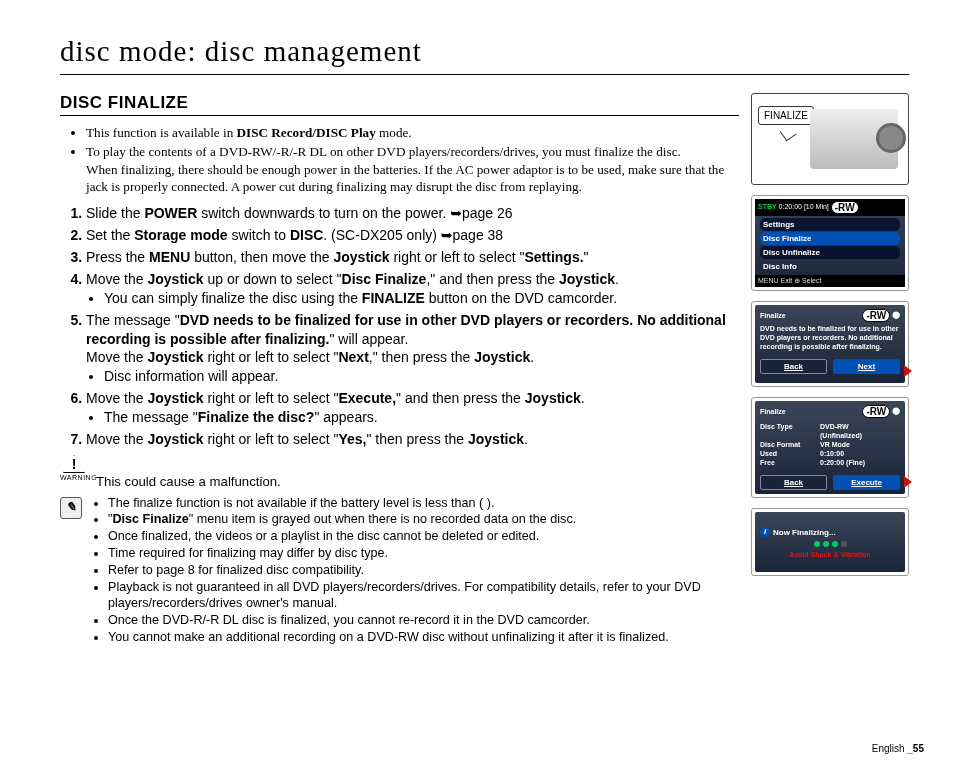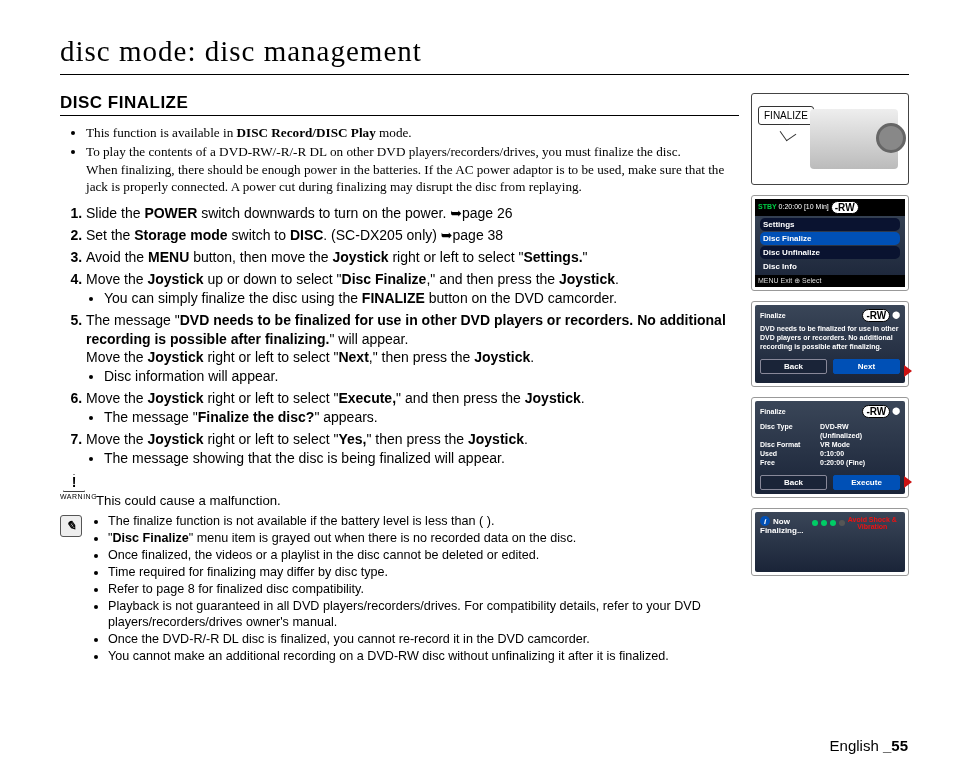--- a/index.html
+++ b/index.html
@@ -18,40 +18,40 @@
   .sub { list-style: disc; padding-left: 18px; }
   b { font-weight: bold; }
   .warn { display: flex; gap: 8px; font-size: 13.2px; line-height: 1.35; margin: 6px 0 4px 0; align-items: flex-start; }
   .warn-icon { width: 28px; font-size: 9px; text-align:center; }
   .warn-tri { width:22px; height:18px; border:1.5px solid #000; display:flex; align-items:center; justify-content:center; font-weight:bold; font-size:14px; clip-path: polygon(50% 0, 100% 100%, 0 100%); margin:0 auto; }
   .warn-lbl { font-size:7px; letter-spacing:0.5px; }
   .note { display:flex; gap:8px; font-size:12.6px; line-height:1.3; margin-top:4px; }
   .note-icon { width:22px; height:22px; border:1px solid #555; border-radius:3px; display:flex; align-items:center; justify-content:center; font-style:italic; font-weight:bold; background:#eee; flex-shrink:0; margin-top:2px; }
   .note-list { list-style: disc; padding-left: 18px; }
   .note-list li { margin-bottom:0.5px; }
-  .pagefoot { position:absolute; bottom:12px; right:46px; font-size:15px; }
+  .pagefoot { position:absolute; bottom:12px; right:30px; font-size:10px; }
   .pagefoot b { font-weight:bold; }
   .pill { display:inline-block; border:1px solid #000; border-radius:7px; font-size:10px; padding:0 3px; vertical-align:middle; font-weight:bold; }
   .top-icons { position:absolute; top:128px; right:46px; font-size:12px; letter-spacing:-1px; }
   
   .camera { border:1px solid #444; border-radius:3px; height:92px; position:relative; background:#fff; display:flex; align-items:center; }
   .callout { position:absolute; top:12px; left:6px; border:1px solid #333; padding:3px 5px; font-size:10px; background:#fff; border-radius:3px; }
   .bubble-tail { position:absolute; top:33px; left:30px; width:12px; height:12px; border-left:1px solid #333; border-bottom:1px solid #333; transform:rotate(-35deg); background:#fff; }
   .cam-body { margin-left:58px; width:88px; height:60px; background:linear-gradient(#eee,#bbb); border-radius:4px; position:relative; }
   .cam-lens { width:30px; height:30px; border-radius:50%; background:#888; border:3px solid #666; position:absolute; right:-8px; top:14px; }
   .screen { border:1px solid #999; border-radius:3px; padding:3px; background:#fff; margin-top:10px; font-size:8px; color:#fff; }
   .scr-inner { background:linear-gradient(#3a4658,#1a2438); border-radius:2px; padding:4px 5px; min-height:78px; position:relative; }
   .menu-row { padding:2px 3px; border-radius:5px; margin:1px 0; font-weight:bold; }
   .menu-hl { background:#0050b6; }
   .menu-dk { background:#0a1330; }
   .menu-top { background:#000; color:#fff; font-size:7px; padding:2px 3px; margin:-4px -5px 2px -5px; }
   .menu-bot { font-size:7px; background:#000; margin:2px -5px -4px -5px; padding:2px 3px; color:#ddd; }
   .msg { font-size:7px; font-weight:bold; line-height:1.25; }
   .btnrow { display:flex; justify-content:space-between; margin-top:8px; gap:6px; }
-  .smbtn { flex:1; text-align:center; border:1px solid #889; border-radius:2px; padding:2px 0; font-size:8px; font-weight:bold; background:#1a2438; }
+  .smbtn { flex:1; text-align:center; border:1px solid #889; border-radius:2px; padding:2px 0; font-size:8px; font-weight:bold; background:#1a2438;text-decoration:underline; }
   .smbtn.hl { background:#0050b6; border-color:#0050b6; }
   .arrowr { position:absolute; right:-7px; bottom:6px; width:0; height:0; border-top:6px solid transparent; border-bottom:6px solid transparent; border-left:8px solid #c11; }
   .info-grid { display:grid; grid-template-columns:56px 1fr; font-size:7px; font-weight:bold; gap:0 4px; line-height:1.3; margin-top:4px; }
   .topbar { display:flex; justify-content:space-between; align-items:center; font-size:7px; font-weight:bold; margin-bottom:3px; }
   .dots { display:flex; gap:3px; justify-content:center; margin:4px 0; }
   .dot { width:6px; height:6px; border-radius:50%; background:#555; }
   .dot.on { background:#0c6; }
   .avoid { color:#e11; text-align:center; font-size:7px; font-weight:bold; }
   .infoi { display:inline-flex; width:10px; height:10px; border-radius:50%; background:#0050b6; color:#fff; align-items:center; justify-content:center; font-size:8px; font-style:italic; margin-right:3px; }
   .stby { color:#0c4; font-weight:bold; font-size:7px; }
@@ -68,41 +68,38 @@
       <div class="section-head"><span>DISC FINALIZE</span></div>
 
       <ul class="bullets">
         <li><span>This function is available in </span><b>DISC Record/DISC Play</b><span> mode.</span></li>
         <li><span>To play the contents of a DVD-RW/-R/-R DL on other DVD players/recorders/drives, you must finalize the disc.</span><br><span>When finalizing, there should be enough power in the batteries. If the AC power adaptor is to be used, make sure that the jack is properly connected. A power cut during finalizing may disrupt the disc from replaying.</span></li>
       </ul>
 
       <ol class="steps">
         <li><span>Slide the </span><b>POWER</b><span> switch downwards to turn on the power. ➥page 26</span></li>
         <li><span>Set the </span><b>Storage mode</b><span> switch to </span><b>DISC</b><span>. (SC-DX205 only) ➥page 38</span></li>
-        <li><span>Avoid the </span><b>MENU</b><span> button, then move the </span><b>Joystick</b><span> right or left to select "</span><b>Settings.</b><span>"</span></li>
+        <li><span>Press the </span><b>MENU</b><span> button, then move the </span><b>Joystick</b><span> right or left to select "</span><b>Settings.</b><span>"</span></li>
         <li><span>Move the </span><b>Joystick</b><span> up or down to select "</span><b>Disc Finalize</b><span>," and then press the </span><b>Joystick</b><span>.</span>
           <ul class="sub">
               <li><span>You can simply finalize the disc using the </span><b>FINALIZE</b><span> button on the DVD camcorder.</span></li>
             </ul>
         </li>
         <li><span>The message "</span><b>DVD needs to be finalized for use in other DVD players or recorders. No additional recording is possible after finalizing.</b><span>" will appear.</span><br>
           <span>Move the </span><b>Joystick</b><span> right or left to select "</span><b>Next</b><span>," then press the </span><b>Joystick</b><span>.</span>
           <ul class="sub">
               <li>Disc information will appear.</li>
             </ul>
         </li>
         <li><span>Move the </span><b>Joystick</b><span> right or left to select "</span><b>Execute,</b><span>" and then press the </span><b>Joystick</b><span>.</span>
           <ul class="sub">
               <li><span>The message "</span><b>Finalize the disc?</b><span>" appears.</span></li>
             </ul>
         </li>
         <li><span>Move the </span><b>Joystick</b><span> right or left to select "</span><b>Yes,</b><span>" then press the </span><b>Joystick</b><span>.</span>
-          <ul class="sub">
-              <li>The message showing that the disc is being finalized will appear.</li>
-            </ul>
         </li>
       </ol>
 
       <div class="warn">
         <div class="warn-icon">
             <div class="warn-tri">!</div>
             <div class="warn-lbl">WARNING</div>
           </div>
         <div><br><span>This could cause a malfunction.</span></div>
       </div>
@@ -177,21 +174,21 @@
           </div>
           <div class="btnrow">
             <div class="smbtn">Back</div>
             <div class="smbtn hl">Execute</div>
           </div>
           <div class="arrowr"></div>
         </div>
       </div>
 
       <div class="screen">
-        <div class="scr-inner" style="min-height:60px; display:flex; flex-direction:row; justify-content:center;">
+        <div class="scr-inner" style="min-height:60px; display:flex; flex-direction:column; justify-content:center;">
           <div style="font-size:8px;font-weight:bold;"><span class="infoi">i</span><span>Now Finalizing...</span></div>
           <div class="dots">
               <div class="dot on"></div>
               <div class="dot on"></div>
               <div class="dot on"></div>
               <div class="dot"></div>
             </div>
           <div class="avoid">Avoid Shock &amp; Vibration</div>
         </div>
       </div>

